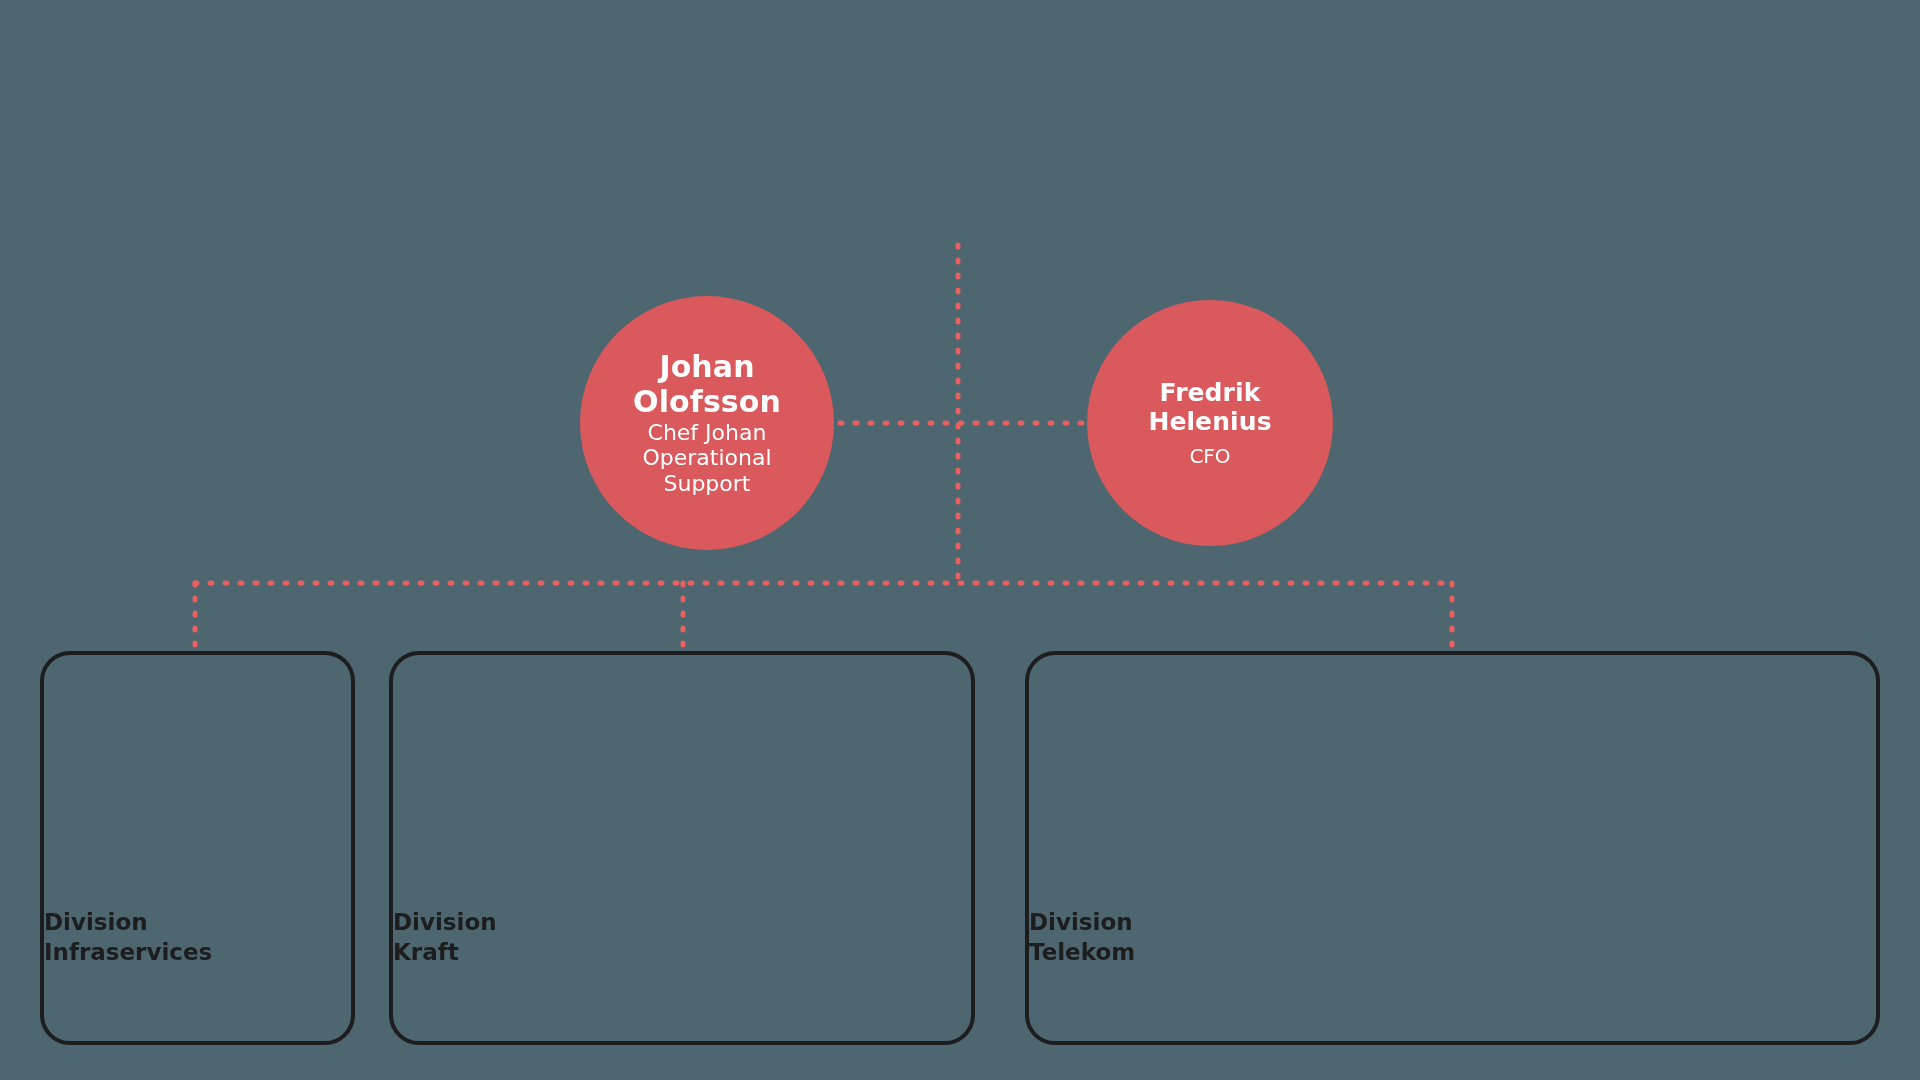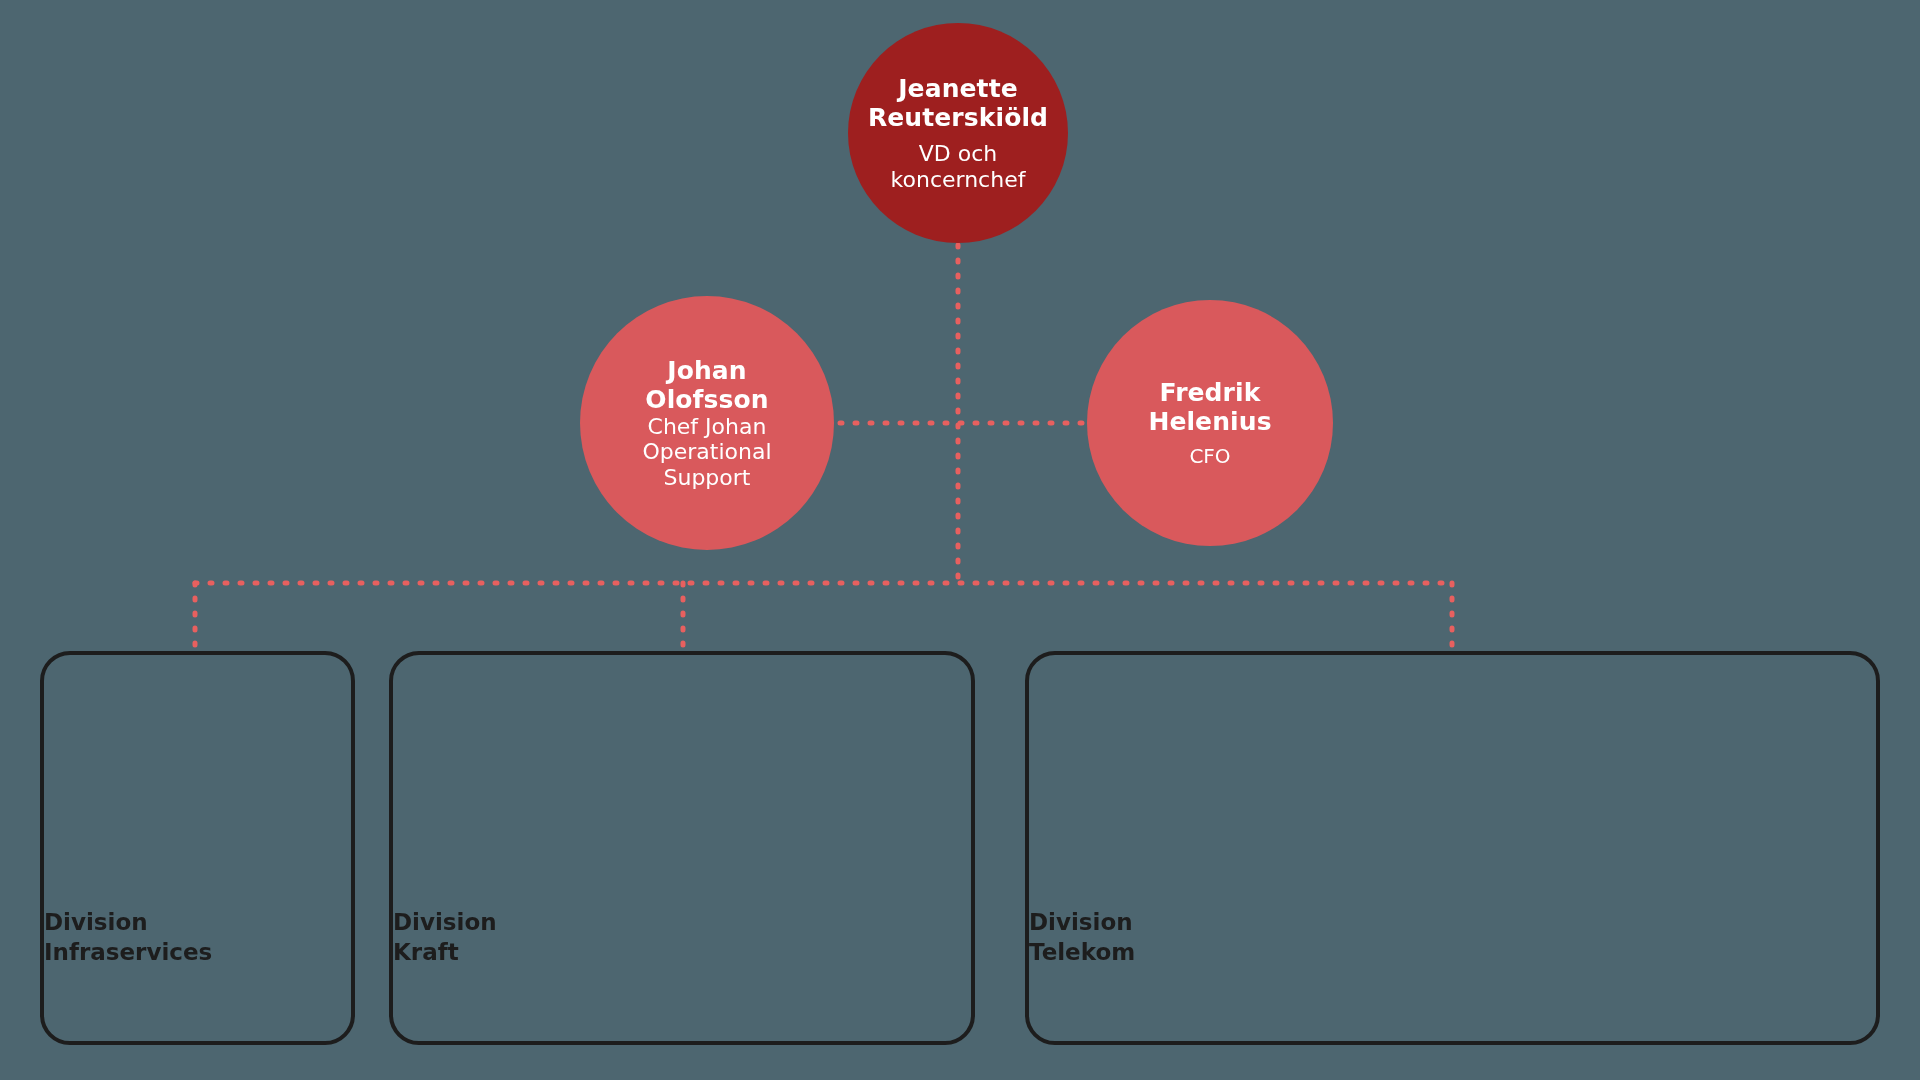--- a/index.html
+++ b/index.html
@@ -61,21 +61,21 @@
   }
   #node-ceo .n-name { font-size: 25px; margin-bottom: 9px; }
   #node-ceo .n-role  { font-size: 22px; }
 
   
   #node-gos {
     width: 254px; height: 254px;
     left: 580px; top: 296px;
     background: #d9595c;
   }
-  #node-gos .n-name { font-size: 25px; }
+  #node-gos .n-name { font-size: 30px; }
   #node-gos .n-role  { font-size: 22px; }
 
   #node-cfo {
     width: 246px; height: 246px;
     left: 1087px; top: 300px;
     background: #d9595c;
   }
   #node-cfo .n-name { font-size: 25px; margin-bottom: 9px; }
   #node-cfo .n-role  { font-size: 20px; }
 
@@ -116,26 +116,20 @@
 
     <line x1="690" y1="423" x2="1215" y2="423" stroke="#e8605f" stroke-width="5" stroke-linecap="round" stroke-dasharray="2 13"></line>
 
     <line x1="195" y1="583" x2="1452" y2="583" stroke="#e8605f" stroke-width="5" stroke-linecap="round" stroke-dasharray="2 13"></line>
 
     <line x1="195" y1="583" x2="195" y2="653" stroke="#e8605f" stroke-width="5" stroke-linecap="round" stroke-dasharray="2 13"></line>
     <line x1="683" y1="583" x2="683" y2="653" stroke="#e8605f" stroke-width="5" stroke-linecap="round" stroke-dasharray="2 13"></line>
     <line x1="1452" y1="583" x2="1452" y2="653" stroke="#e8605f" stroke-width="5" stroke-linecap="round" stroke-dasharray="2 13"></line>
   </svg>
 
-  <div class="node" id="node-ceo">
-    <div class="n-name">Jeanette
-Reuterskiöld</div>
-    <div class="n-role">VD och
-koncernchef</div>
-  </div>
 
   <div class="node" id="node-gos">
     <div class="n-name">Johan
 Olofsson</div>
     <div class="n-role">Chef Johan
 Operational
 Support</div>
   </div>
 
   <div class="node" id="node-cfo">

